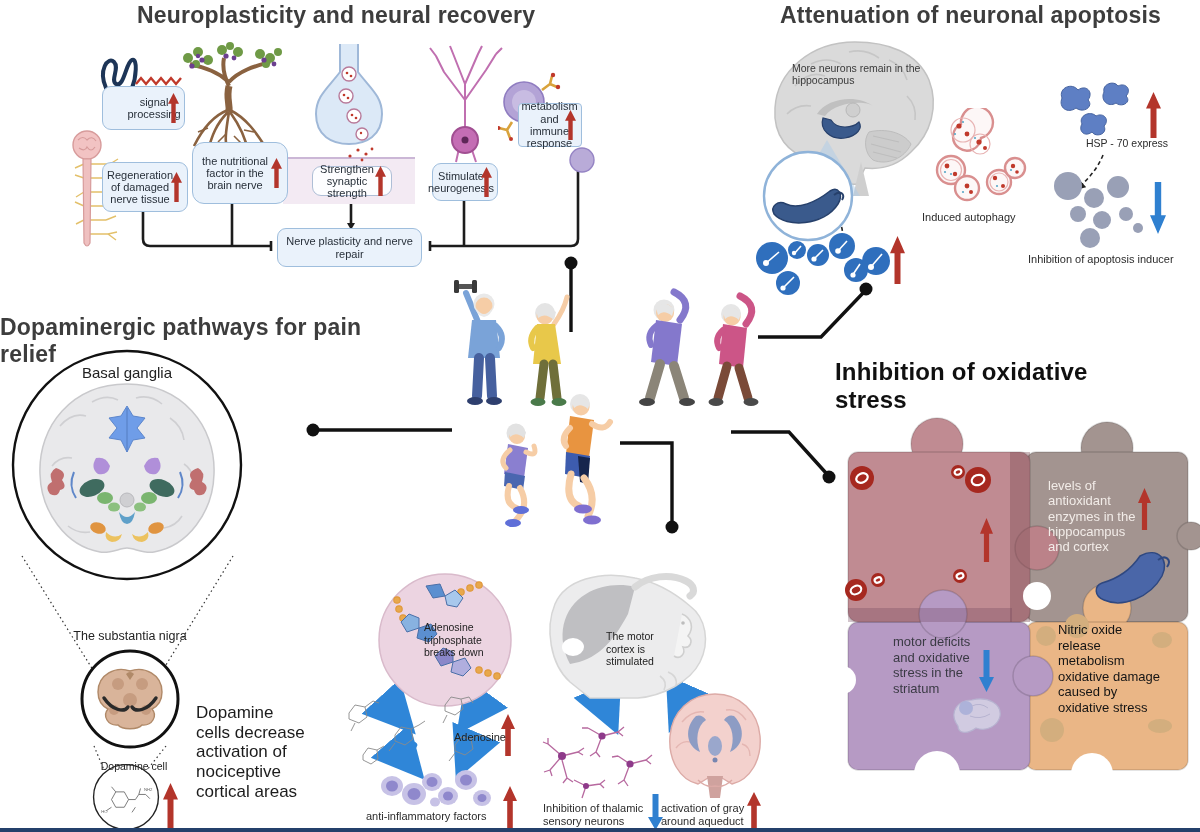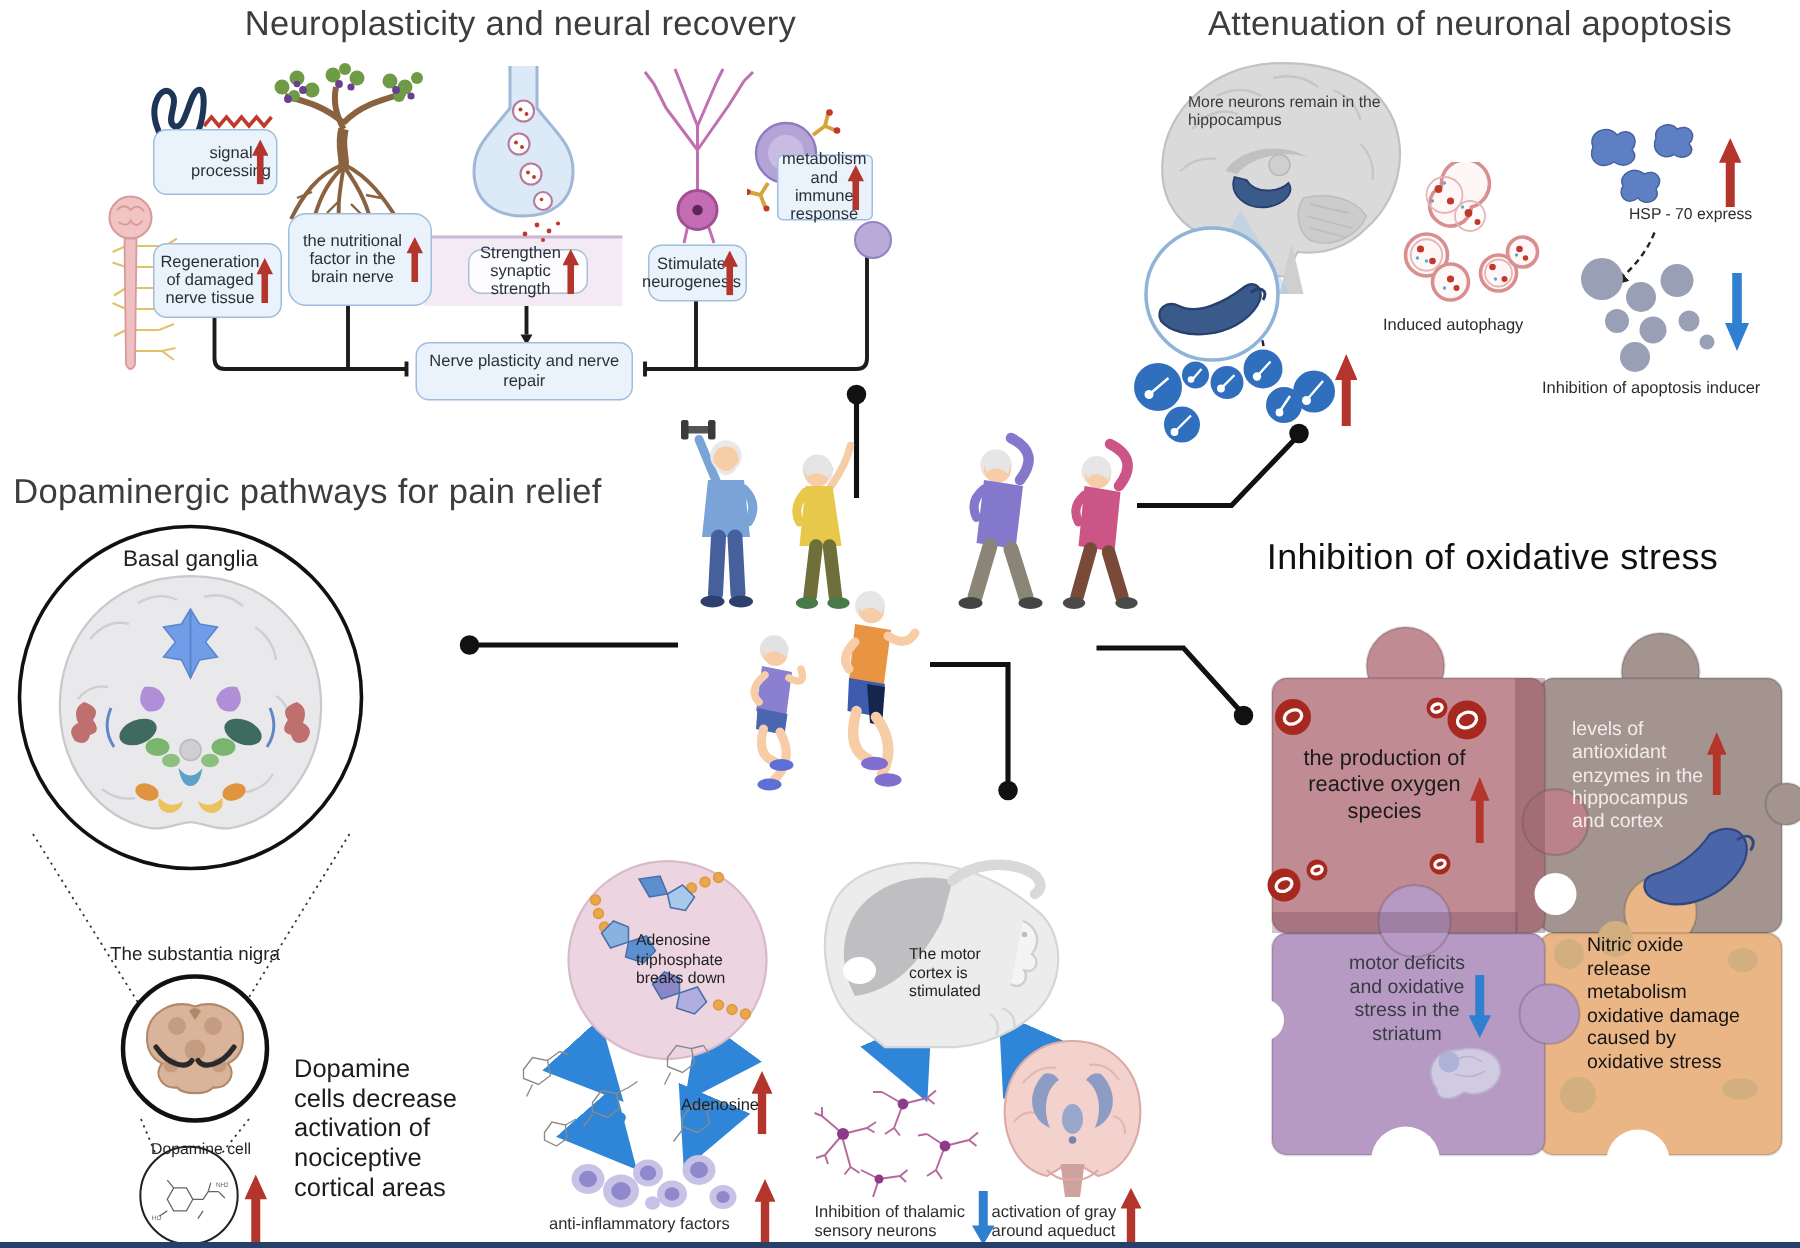--- a/index.html
+++ b/index.html
@@ -1,19 +1,19 @@
 <!DOCTYPE html>
 <html><head>
 <meta charset="utf-8">
 <style>
   html,body{margin:0;padding:0;background:#fff;}
   #canvas{position:relative;width:1200px;height:832px;background:#ffffff;overflow:hidden;
     font-family:"Liberation Sans",sans-serif;color:#222;}
   .abs{position:absolute;}
-  .ttl{font-weight:normal;font-size:23px;color:#3d3d3d;text-align:center;letter-spacing:.2px;}
+  .ttl{font-weight:bold;font-size:23px;color:#3d3d3d;text-align:left;letter-spacing:.2px;}
   .ttl.dark{color:#101010;}
   .box{background:#eaf2fb;border:1.5px solid #9fbedd;border-radius:9px;
     display:flex;align-items:center;justify-content:center;text-align:center;
     font-size:11px;line-height:1.12;color:#28303a;padding:3px 16px 3px 6px;box-sizing:border-box;}
   .box.white{background:#fdfdff;border-color:#aebed6;}
   .lbl{font-size:11px;line-height:1.15;color:#2c2c2c;text-align:left;}
   .arr{clip-path:polygon(50% 0,100% 36%,70% 36%,70% 100%,30% 100%,30% 36%,0 36%);}
   .arr.up{background:#b3352b;}
   .arr.down{background:#2f80d0;transform:rotate(180deg);}
   .box .arr{position:absolute;right:5px;top:50%;transform:translateY(-50%);width:11px;height:30px;}
@@ -628,26 +628,25 @@
 
     <g fill="#d3ae7e">
       <circle cx="206" cy="228" r="10"></circle>
         <circle cx="237" cy="218" r="12"></circle>
         <ellipse cx="322" cy="232" rx="10" ry="8"></ellipse>
       <circle cx="212" cy="322" r="12"></circle>
         <ellipse cx="320" cy="318" rx="12" ry="7"></ellipse>
     </g>
   </svg>
 
-  <div class="abs" style="left:862px;top:498px;width:122px;font-size:14.5px;line-height:1.2;color:#1a1a1a;text-align:center;z-index:3;">the production of reactive oxygen species</div>
   <div class="abs arr up" style="left:980px;top:518px;width:13px;height:44px;z-index:3;"></div>
 
   <div class="abs" style="left:1048px;top:478px;width:92px;font-size:13px;line-height:1.18;color:#f2ece8;text-align:left;z-index:3;">levels of antioxidant enzymes in the hippocampus and cortex</div>
   <div class="abs arr up" style="left:1138px;top:488px;width:13px;height:42px;z-index:3;"></div>
 
-  <div class="abs" style="left:893px;top:634px;width:90px;font-size:13px;line-height:1.2;color:#3a3a44;text-align:center;z-index:3;">motor deficits and oxidative stress in the striatum</div>
+  <div class="abs" style="left:893px;top:634px;width:90px;font-size:13px;line-height:1.2;color:#3a3a44;text-align:left;z-index:3;">motor deficits and oxidative stress in the striatum</div>
   <div class="abs arr down" style="left:979px;top:650px;width:15px;height:42px;z-index:3;"></div>
 
   <div class="abs" style="left:1058px;top:622px;width:102px;font-size:13px;line-height:1.2;color:#151515;text-align:left;z-index:3;">Nitric oxide release metabolism oxidative damage caused by oxidative stress</div>
 
   <div class="abs" style="left:0;bottom:0;width:1200px;height:4px;background:#24406b;z-index:5;"></div>
 
 </div>
 
 </body></html>

